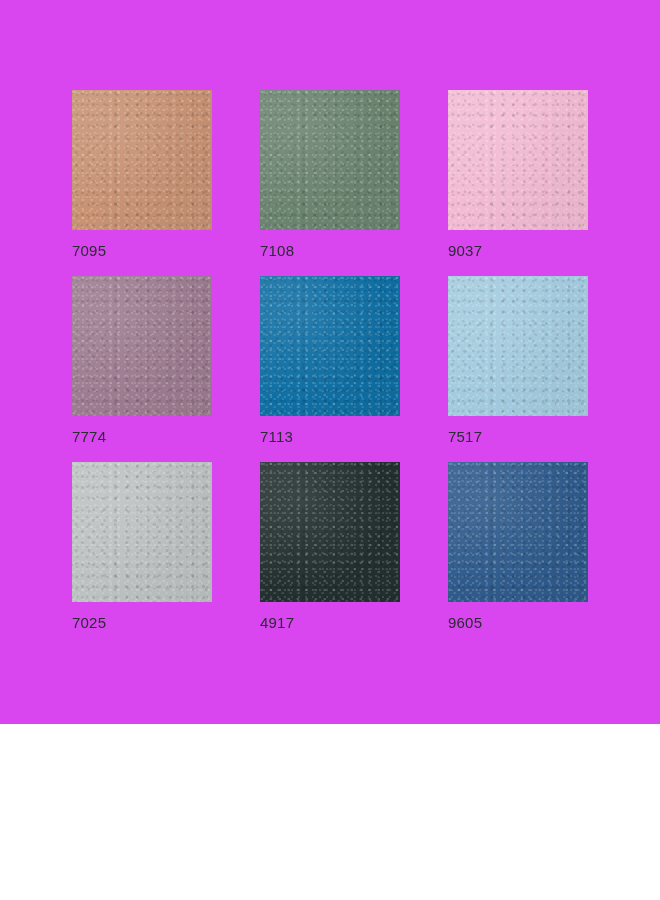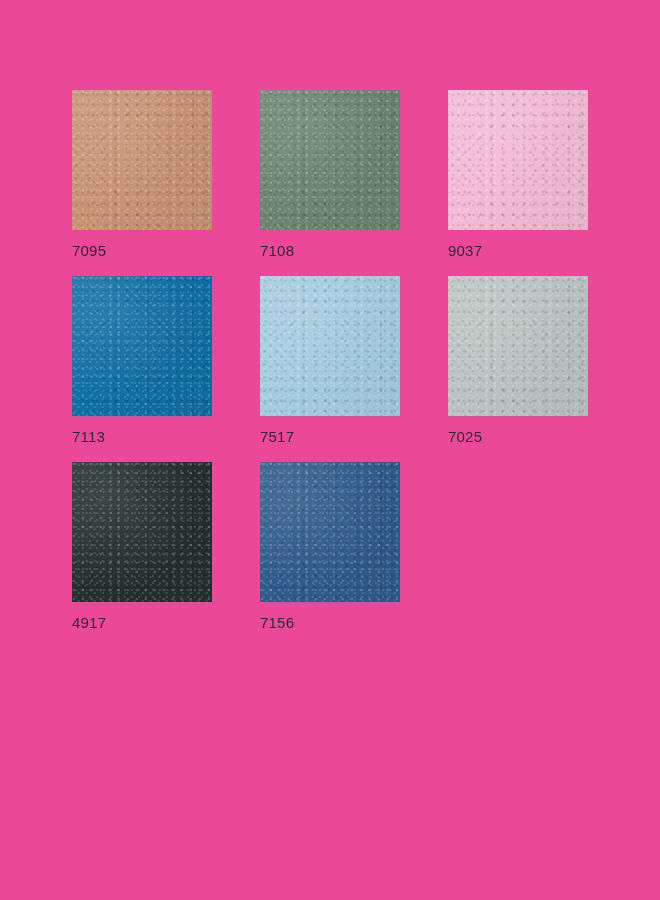--- a/index.html
+++ b/index.html
@@ -11,22 +11,22 @@
   body {
     width: 660px;
     height: 900px;
     overflow: hidden;
     font-family: "Liberation Sans", "DejaVu Sans", sans-serif;
   }
 
   #swatch-sheet {
     position: relative;
     width: 660px;
-    height: 900px;
-    background: #ec4899;
+    height: 724px;
+    background: #d946ef;
   }
 
   #swatch-grid {
     position: absolute;
     left: 72px;
     top: 90px;
     display: grid;
     grid-template-columns: repeat(3, 140px);
     grid-template-rows: repeat(4, 140px);
     column-gap: 48px;
@@ -116,20 +116,27 @@
         <div class="swatch-label">7108</div>
       </div>
       <div class="swatch-cell">
         <div class="swatch-chip" style="background-color: rgb(242, 186, 211);">
           <div class="grain"></div>
           <div class="sheen"></div>
         </div>
         <div class="swatch-label">9037</div>
       </div>
       <div class="swatch-cell">
+        <div class="swatch-chip" style="background-color: rgb(157, 124, 145);">
+          <div class="grain"></div>
+          <div class="sheen"></div>
+        </div>
+        <div class="swatch-label">7774</div>
+      </div>
+      <div class="swatch-cell">
         <div class="swatch-chip" style="background-color: rgb(15, 111, 164);">
           <div class="grain"></div>
           <div class="sheen"></div>
         </div>
         <div class="swatch-label">7113</div>
       </div>
       <div class="swatch-cell">
         <div class="swatch-chip" style="background-color: rgb(163, 203, 223);">
           <div class="grain"></div>
           <div class="sheen"></div>
@@ -148,16 +155,16 @@
           <div class="grain"></div>
           <div class="sheen"></div>
         </div>
         <div class="swatch-label">4917</div>
       </div>
       <div class="swatch-cell">
         <div class="swatch-chip" style="background-color: rgb(47, 91, 140);">
           <div class="grain"></div>
           <div class="sheen"></div>
         </div>
-        <div class="swatch-label">7156</div>
+        <div class="swatch-label">9605</div>
       </div>
     </div>
 </div>
 
 </body></html>

